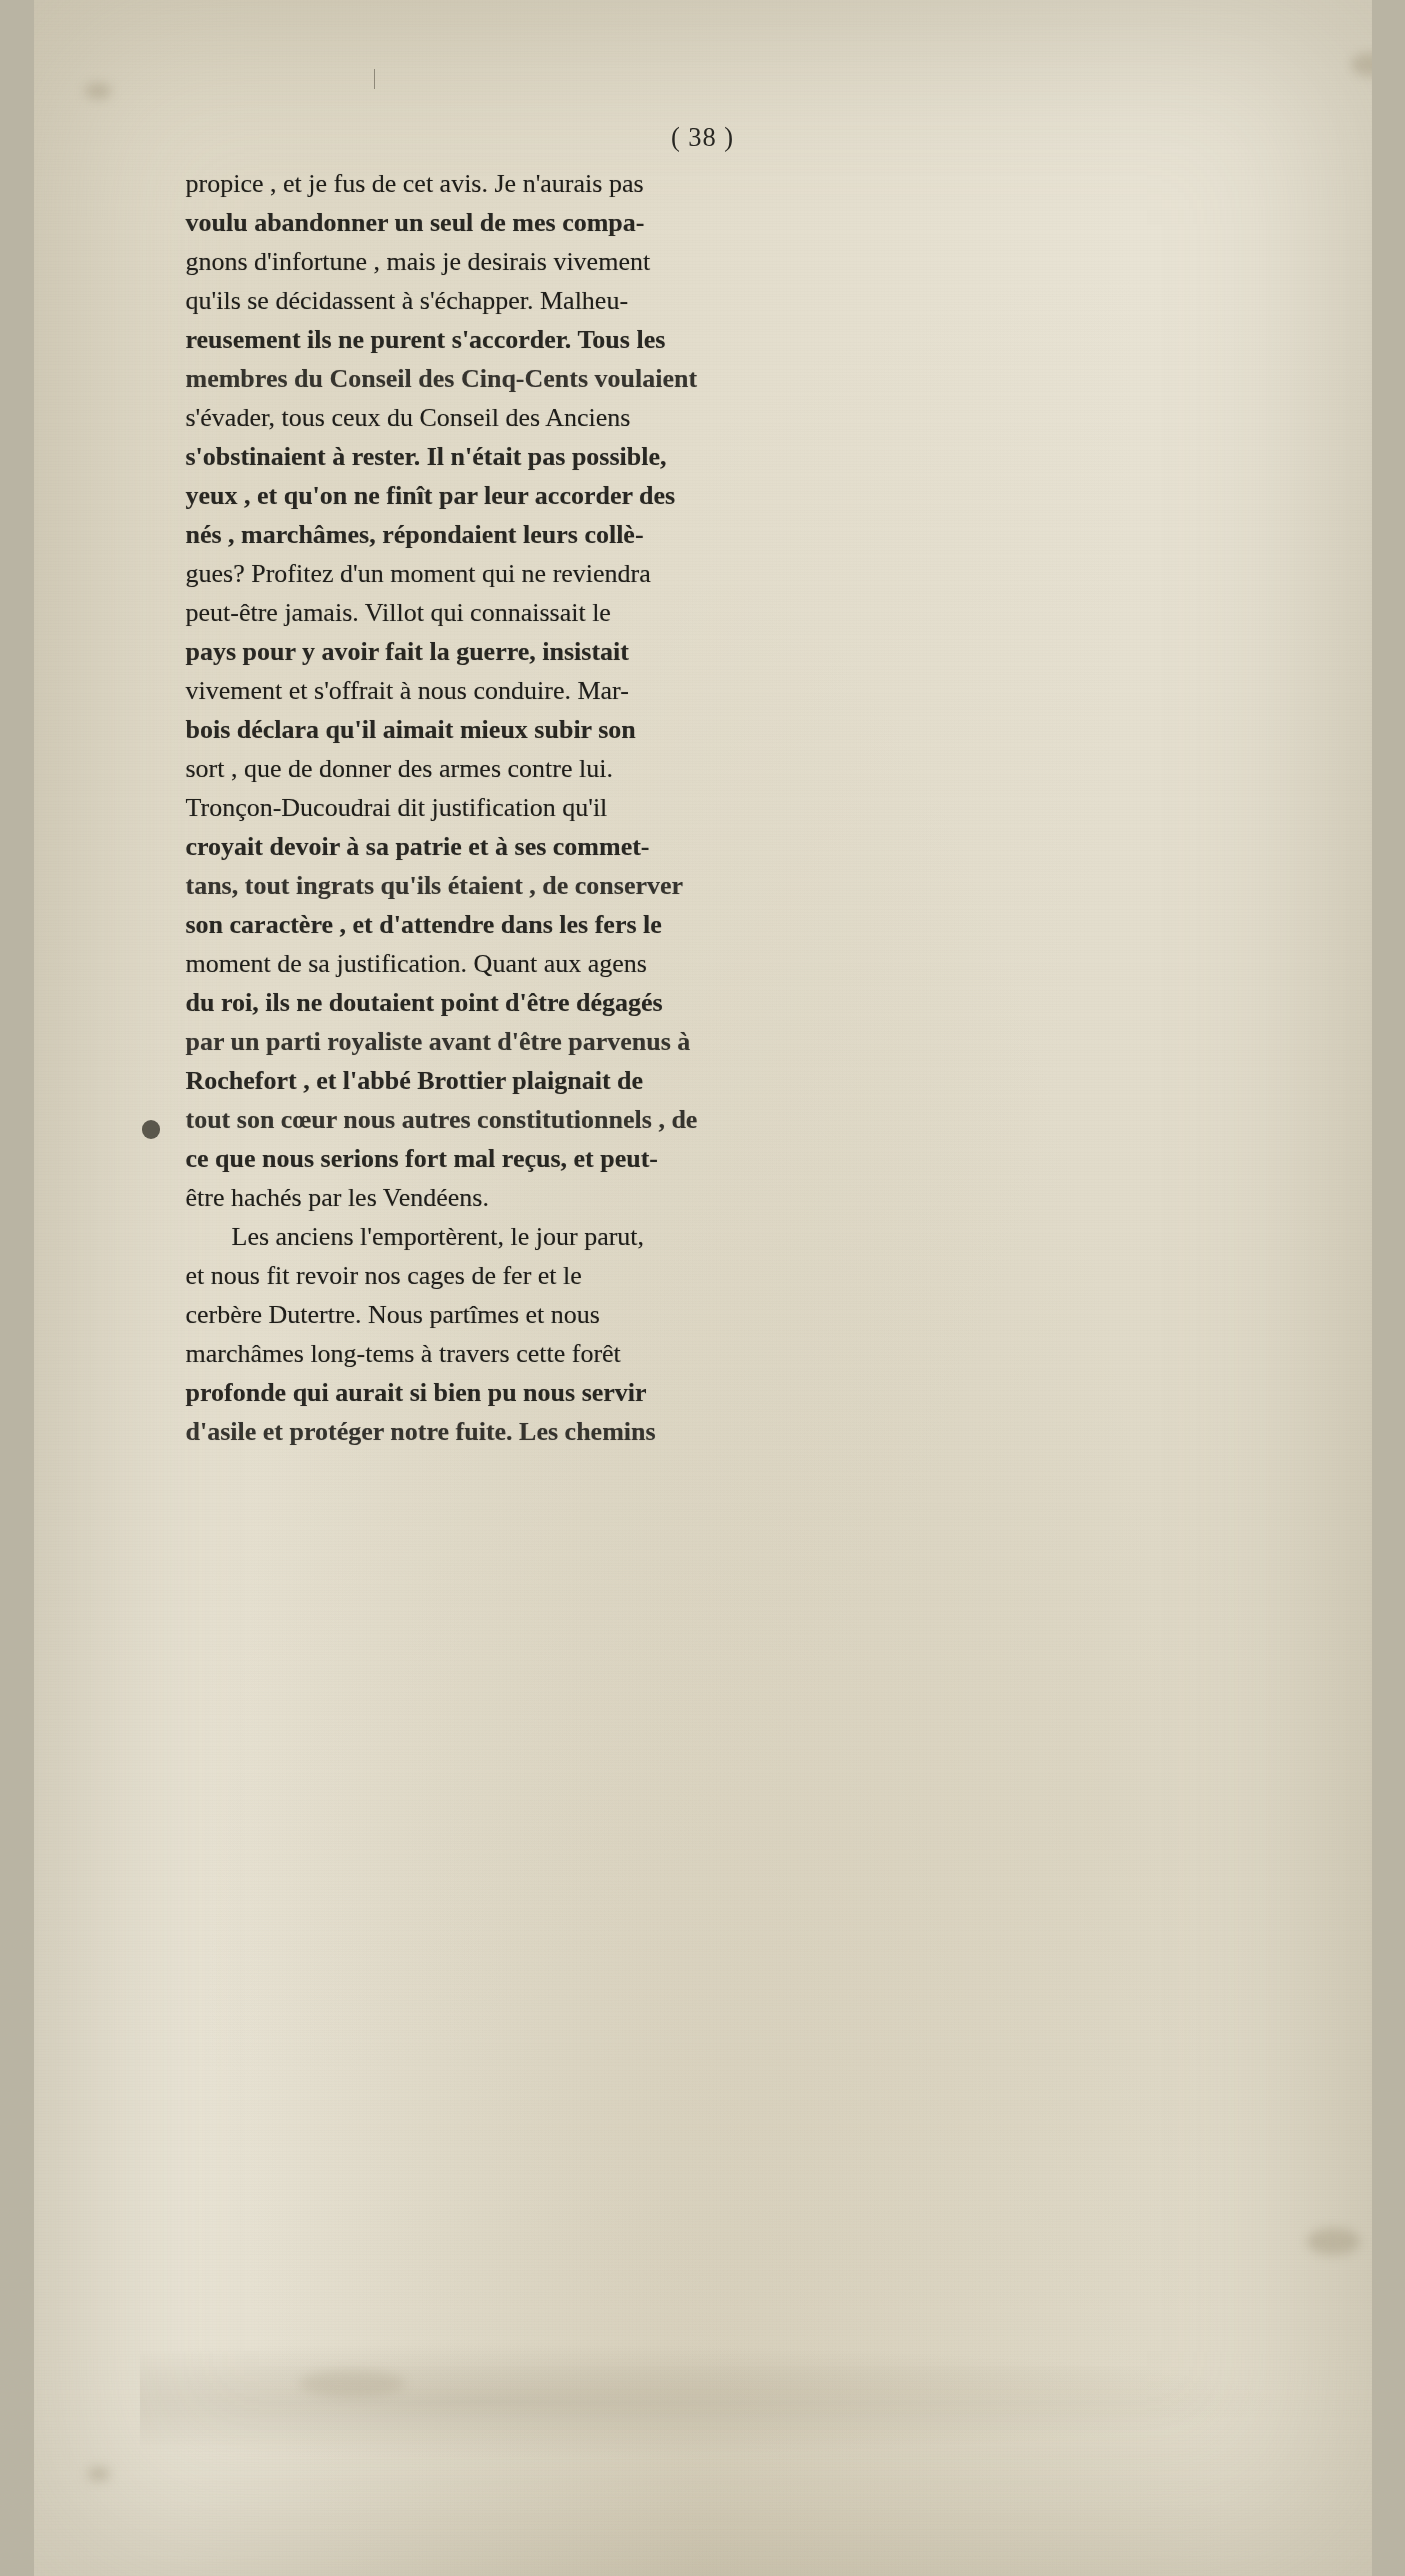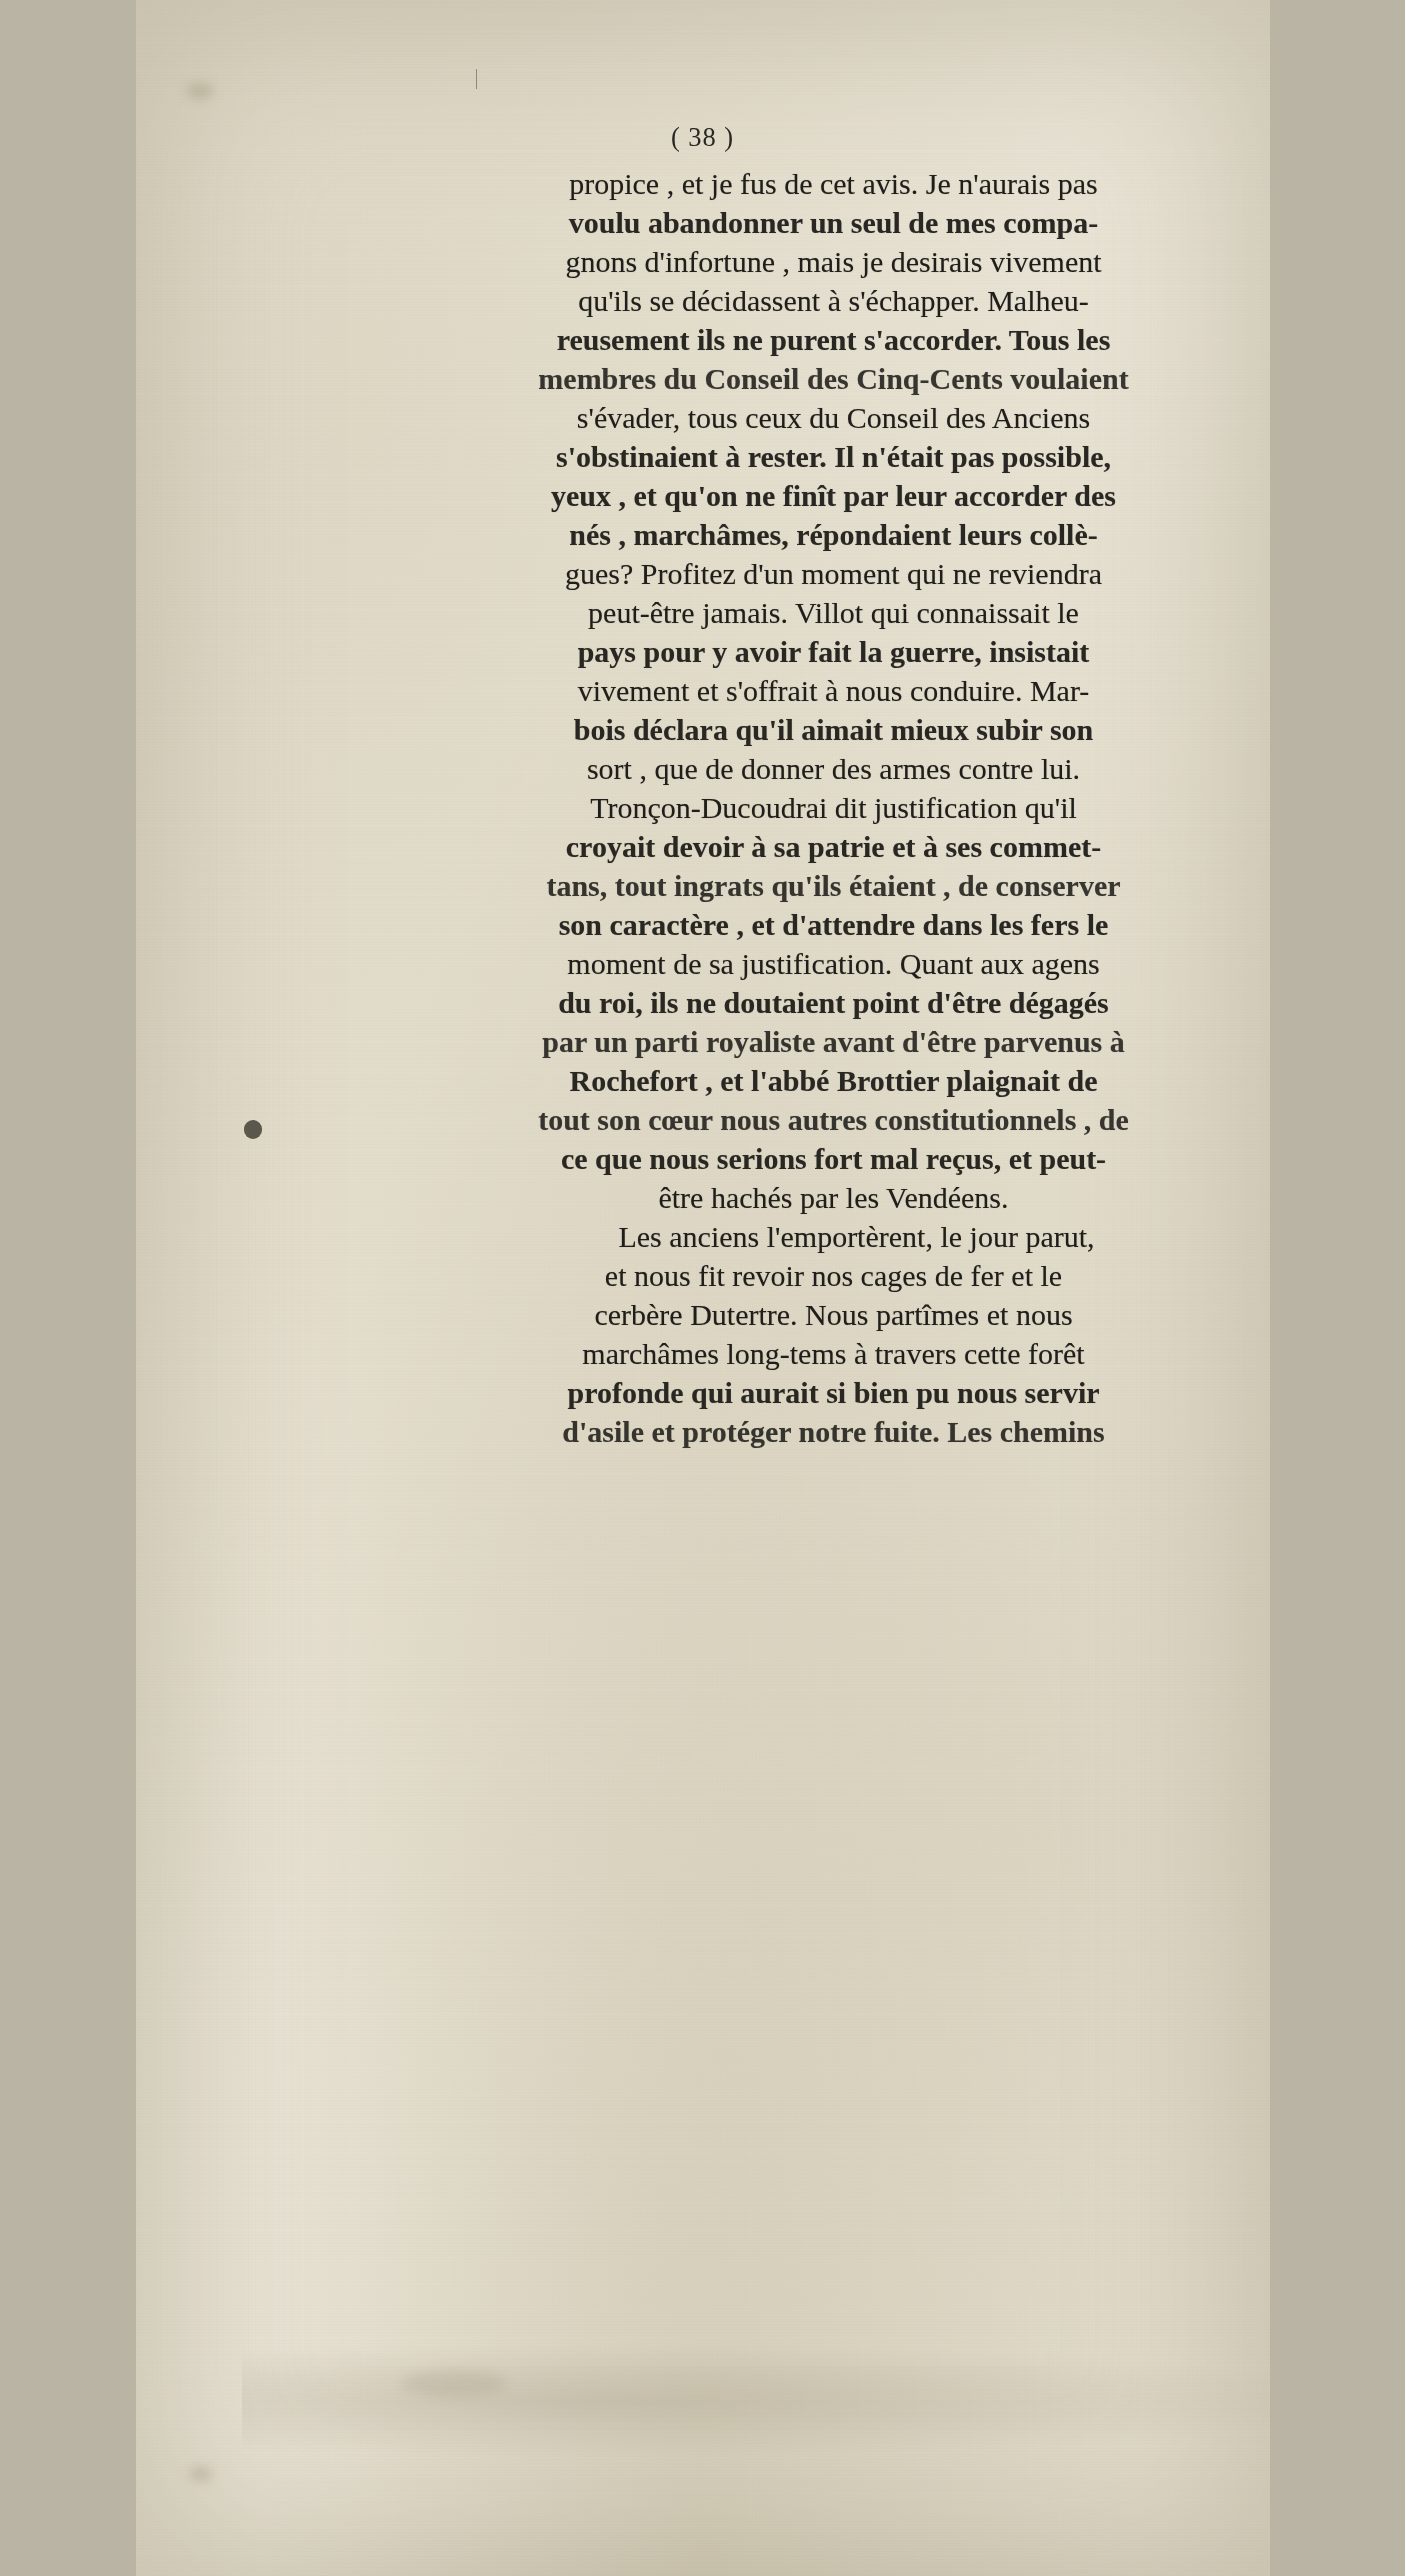--- a/index.html
+++ b/index.html
@@ -2,21 +2,21 @@
 <html style="font-size:14px"><head>
 <meta charset="utf-8">
 <style>
   html, body {
     margin: 0;
     padding: 0;
     background: #b9b4a3;
   }
   .page {
     position: relative;
-    width: 1134px;
+    width: 1338px;
     height: 2576px;
     margin: 0 auto;
     background: #e8e3d4;
     background-image:
       radial-gradient(ellipse at 20% 15%, rgba(214,206,184,0.55) 0%, rgba(214,206,184,0) 55%),
       radial-gradient(ellipse at 80% 70%, rgba(206,198,175,0.45) 0%, rgba(206,198,175,0) 60%),
       radial-gradient(ellipse at 50% 100%, rgba(199,190,166,0.5) 0%, rgba(199,190,166,0) 55%);
     overflow: hidden;
     font-family: "Liberation Serif", serif;
     color: #2b2a26;
@@ -50,26 +50,25 @@
   }
 
   .textblock {
     position: absolute;
     top: 164px;
     left: 152px;
     width: 1092px;
   }
 
   .line {
-    font-size: 30px;
+    font-size: 26px;
     line-height: 39px;
     white-space: nowrap;
     color: #1f1e1a;
     text-shadow: 0 0 0.9px rgba(40,38,32,0.35);
-    text-align: center;
   }
   .indent { text-indent: 46px; }
 
   
   .w1 { font-weight: 400; }
   .w2 { font-weight: 700; opacity: 0.95; }
   .w3 { font-weight: 700; opacity: 0.88; }
 
   
   .inkmark {

